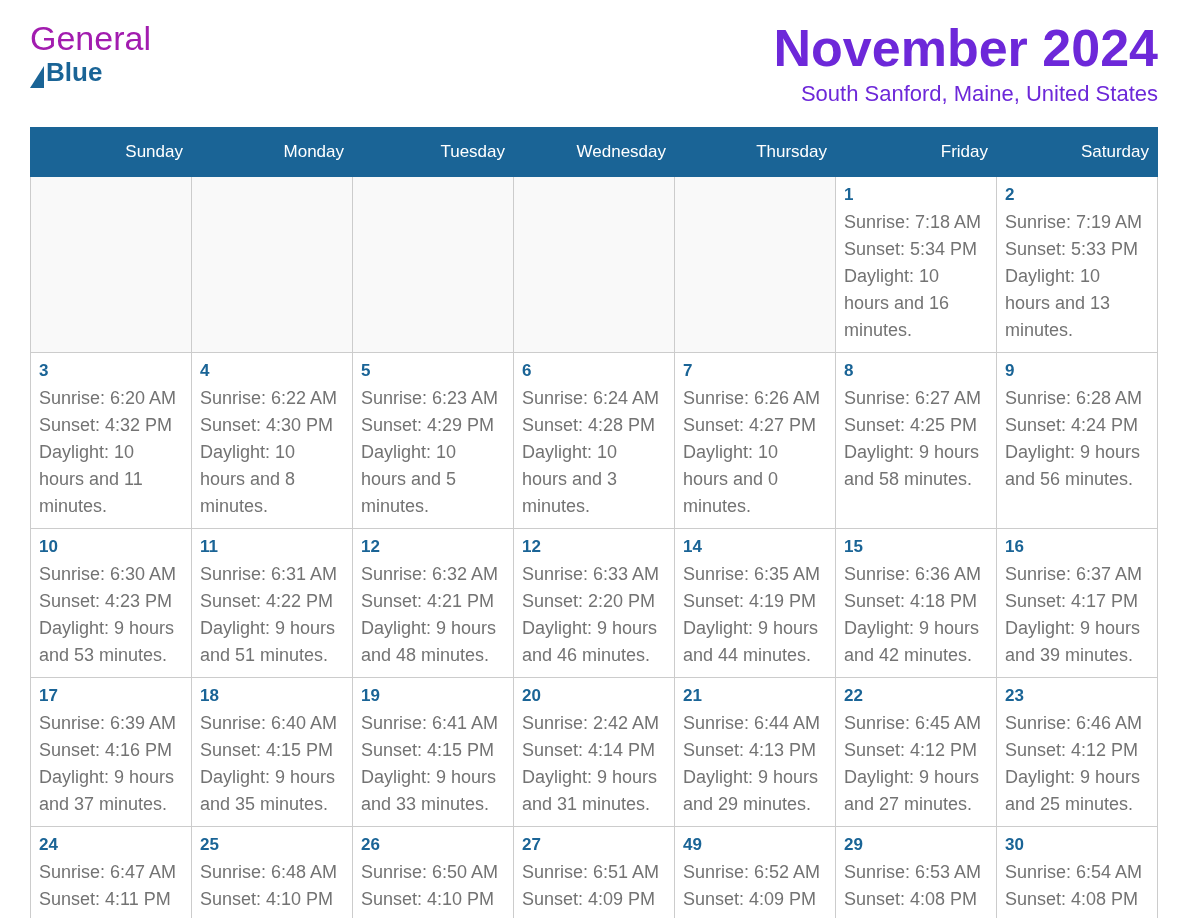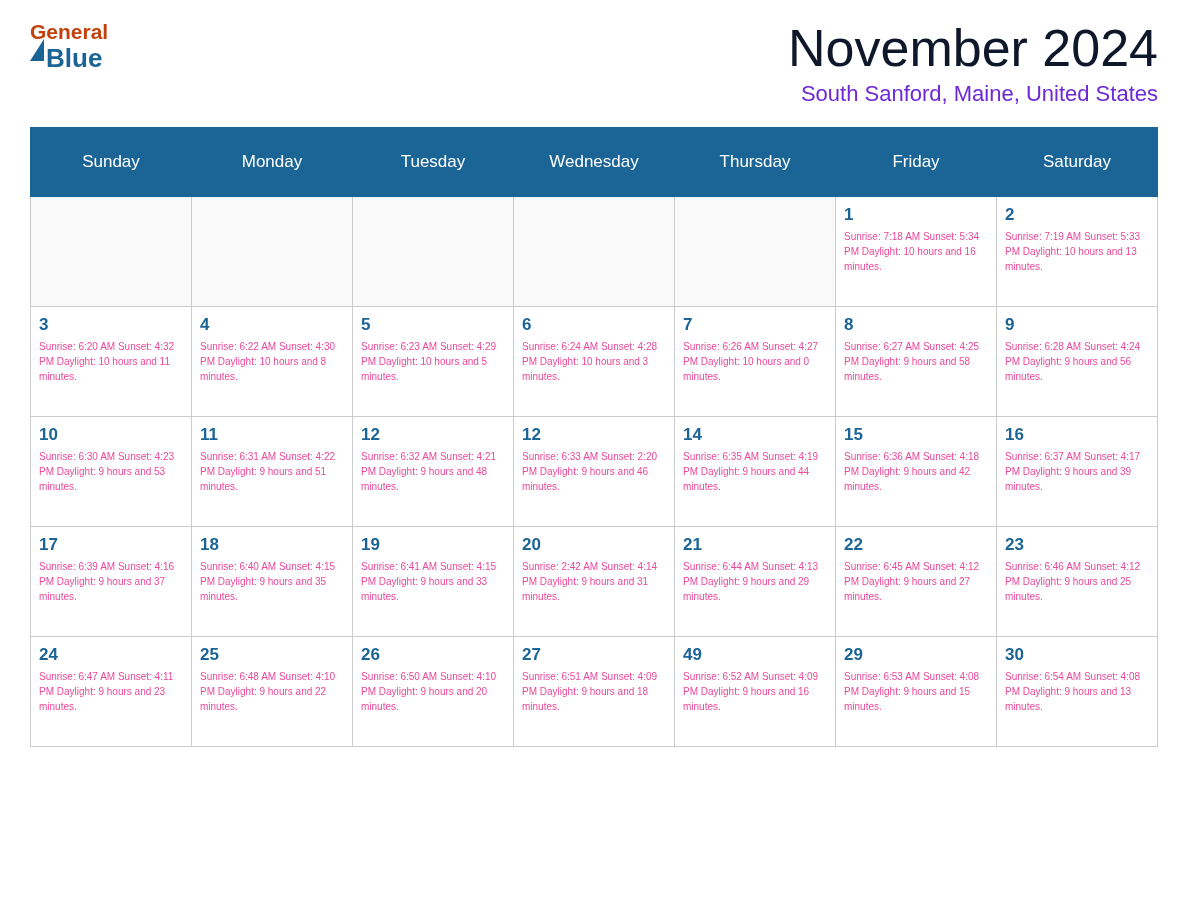--- a/index.html
+++ b/index.html
@@ -15,90 +15,90 @@
       justify-content: space-between;
       align-items: flex-start;
       margin-bottom: 20px;
     }
     .logo {
       display: flex;
       flex-direction: column;
       align-items: flex-start;
     }
     .logo-general {
-      font-size: 21px;
-      font-weight: bold;
-      color: #c2410c;
+      font-size: 34px;
+      font-weight: normal;
+      color: #a21caf;
       line-height: 1.1;
     }
     .logo-blue-row {
       display: flex;
-      align-items: flex-start;
+      align-items: flex-end;
     }
     .logo-triangle {
       width: 0;
       height: 0;
       border-left: 14px solid transparent;
       border-right: 0px solid transparent;
       border-bottom: 22px solid #1a6496;
       margin-right: 2px;
       margin-top: -4px;
     }
     .logo-blue-text {
       font-size: 26px;
       font-weight: bold;
       color: #1a6496;
     }
     .title-block {
       text-align: right;
     }
     .month-title {
       font-size: 52px;
-      font-weight: normal;
-      color: #0f172a;
+      font-weight: bold;
+      color: #6d28d9;
       line-height: 1.1;
     }
     .location-title {
       font-size: 22px;
       color: #6d28d9;
       margin-top: 4px;
     }
     .calendar {
       width: 100%;
       border-collapse: collapse;
       table-layout: fixed;
     }
     .calendar thead tr th {
       background-color: #1a6496;
       color: #fff;
-      padding: 24px 8px;
+      padding: 14px 8px;
       font-size: 17px;
       font-weight: normal;
-      text-align: center;
+      text-align: right;
       border: 1px solid #1a6496;
     }
     .calendar tbody tr td {
       border: 1px solid #ccc;
       vertical-align: top;
       padding: 8px 8px;
       font-size: 13px;
       color: #333;
       height: 110px;
     }
     .day-number {
       font-size: 17px;
       font-weight: bold;
       color: #222;
       display: block;
       margin-bottom: 4px;
     }
     .day-info {
-      font-size: 10px;
+      font-size: 18px;
       line-height: 1.5;
-      color: #ec4899;
+      color: #737373;
     }
     .empty-cell {
       background: #f9f9f9;
     }
     .calendar tbody tr td:first-child .day-number {
       color: #1a6496;
     }
     
     .day-number { color: #1a6496; }
   </style>

